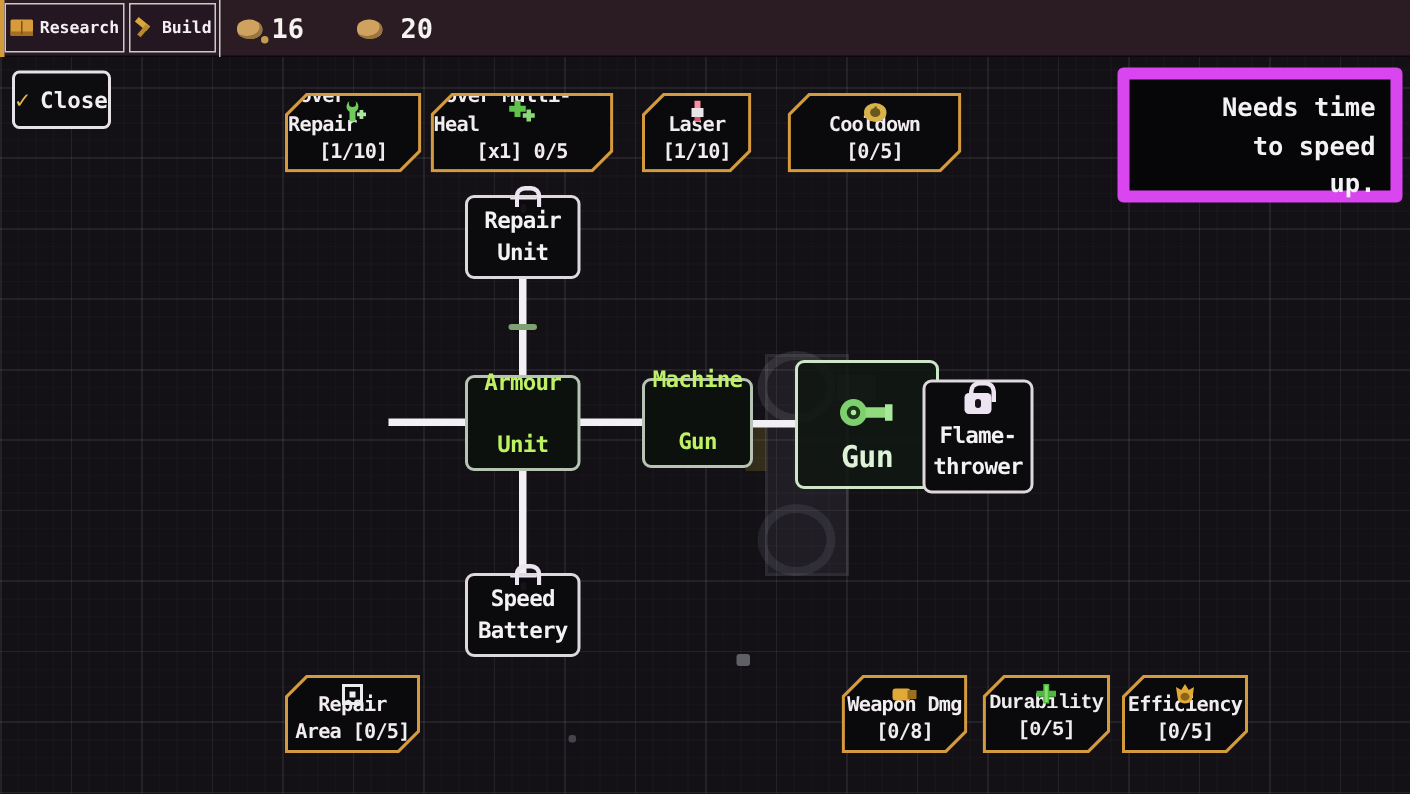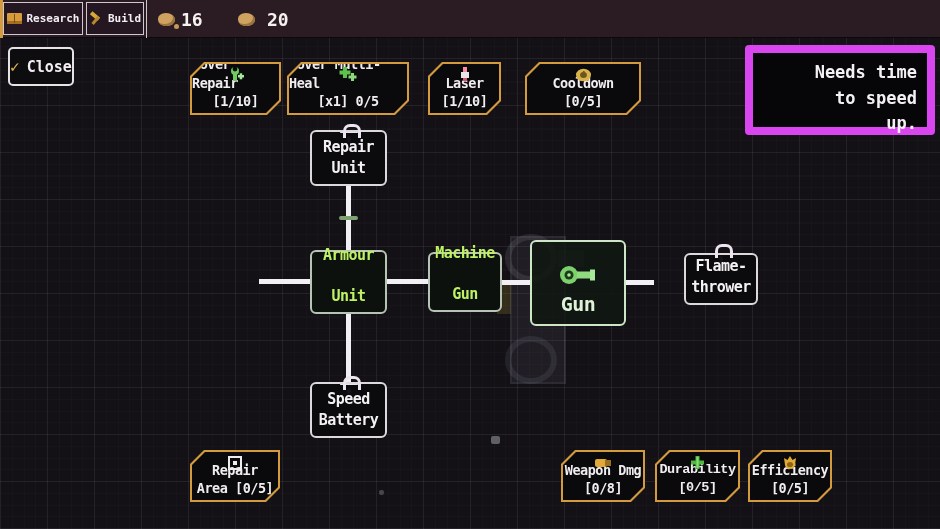--- a/index.html
+++ b/index.html
@@ -300,21 +300,21 @@
     <svg class="mini-icon" width="38" height="20">
         <circle cx="10" cy="10" r="9" fill="#7ecf6e"></circle>
         <circle cx="10" cy="10" r="4.5" fill="#1c3a18"></circle>
         <circle cx="10" cy="10" r="1.8" fill="#a8e89a"></circle>
         <rect x="18" y="6.5" width="14" height="7" fill="#8fdb7e"></rect>
         <rect x="31" y="4.5" width="5" height="11" fill="#a8e89a"></rect>
       </svg>
     <div>Gun</div>
   </div>
 
-  <div class="tnode" style="left:684px; top:253px; width:74px; height:52px;">
+  <div class="tnode" style="left:615px; top:253px; width:74px; height:76px;">
     <div class="lock"></div>
     <div>Flame-</div>
     <div>thrower</div>
   </div>
 
   <div class="tnode" style="left:310px; top:382px; width:77px; height:56px;">
     <div class="lock"></div>
     <div>Speed</div>
     <div>Battery</div>
   </div>

